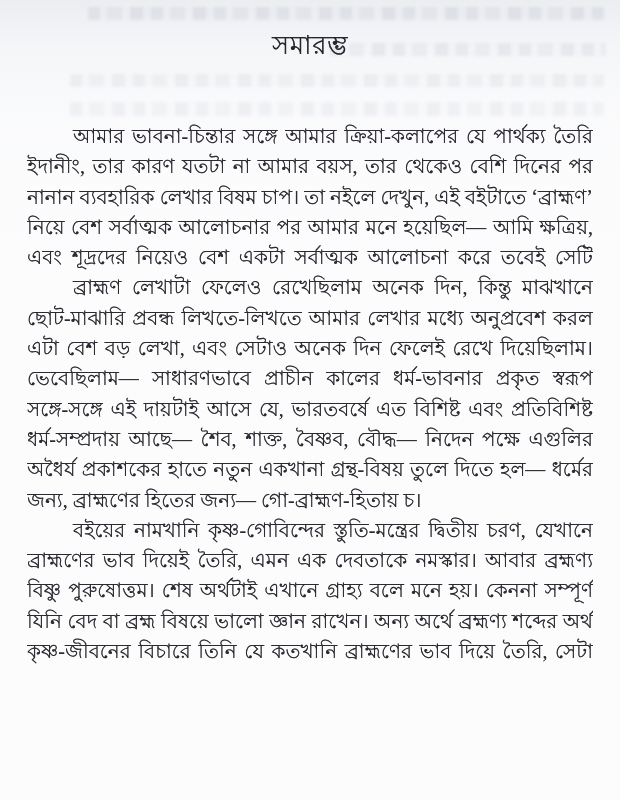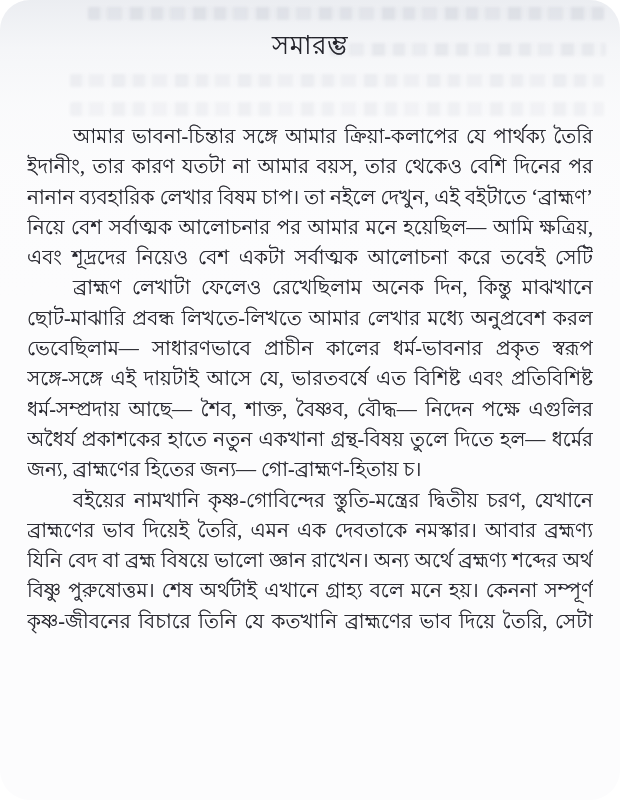--- a/index.html
+++ b/index.html
@@ -7,21 +7,20 @@
     padding: 0;
     background: #ffffff;
   }
   .page {
     position: relative;
     width: 620px;
     height: 800px;
     background: #fcfcfd;
     overflow: hidden;
     font-family: "Liberation Serif", serif;
-    border-radius: 30px;
   }
   
   .page::before {
     content: "";
     position: absolute;
     inset: 0;
     background: linear-gradient(180deg,
       rgba(210,215,224,0.40) 0%,
       rgba(224,228,234,0.26) 6%,
       rgba(236,239,243,0.16) 13%,
@@ -98,29 +97,30 @@
       <div class="line first">আমার ভাবনা-চিন্তার সঙ্গে আমার ক্রিয়া-কলাপের যে পার্থক্য তৈরি হয়েছে</div>
       <div class="line">ইদানীং, তার কারণ যতটা না আমার বয়স, তার থেকেও বেশি দিনের পর দিন</div>
       <div class="line">নানান ব্যবহারিক লেখার বিষম চাপ। তা নইলে দেখুন, এই বইটাতে ‘ব্রাহ্মণ’</div>
       <div class="line">নিয়ে বেশ সর্বাত্মক আলোচনার পর আমার মনে হয়েছিল— আমি ক্ষত্রিয়, বৈশ্য</div>
       <div class="line">এবং শূদ্রদের নিয়েও বেশ একটা সর্বাত্মক আলোচনা করে তবেই সেটি গ্রন্থাকারে</div>
     </div>
 
     <div>
       <div class="line first">ব্রাহ্মণ লেখাটা ফেলেও রেখেছিলাম অনেক দিন, কিন্তু মাঝখানে এটা-সেটা,</div>
       <div class="line">ছোট-মাঝারি প্রবন্ধ লিখতে-লিখতে আমার লেখার মধ্যে অনুপ্রবেশ করল ‘ধর্ম’।</div>
+      <div class="line">এটা বেশ বড় লেখা, এবং সেটাও অনেক দিন ফেলেই রেখে দিয়েছিলাম।</div>
       <div class="line">ভেবেছিলাম— সাধারণভাবে প্রাচীন কালের ধর্ম-ভাবনার প্রকৃত স্বরূপ বোঝানোর</div>
       <div class="line">সঙ্গে-সঙ্গে এই দায়টাই আসে যে, ভারতবর্ষে এত বিশিষ্ট এবং প্রতিবিশিষ্ট</div>
       <div class="line">ধর্ম-সম্প্রদায় আছে— শৈব, শাক্ত, বৈষ্ণব, বৌদ্ধ— নিদেন পক্ষে এগুলির কিছু</div>
       <div class="line">অধৈর্য প্রকাশকের হাতে নতুন একখানা গ্রন্থ-বিষয় তুলে দিতে হল— ধর্মের হিতের</div>
       <div class="line last">জন্য, ব্রাহ্মণের হিতের জন্য— গো-ব্রাহ্মণ-হিতায় চ।</div>
     </div>
 
     <div>
       <div class="line first">বইয়ের নামখানি কৃষ্ণ-গোবিন্দের স্তুতি-মন্ত্রের দ্বিতীয় চরণ, যেখানে ভগবান</div>
       <div class="line">ব্রাহ্মণের ভাব দিয়েই তৈরি, এমন এক দেবতাকে নমস্কার। আবার ব্রহ্মণ্য মানে,</div>
+      <div class="line">বিষ্ণু পুরুষোত্তম। শেষ অর্থটাই এখানে গ্রাহ্য বলে মনে হয়। কেননা সম্পূর্ণ</div>
       <div class="line">যিনি বেদ বা ব্রহ্ম বিষয়ে ভালো জ্ঞান রাখেন। অন্য অর্থে ব্রহ্মণ্য শব্দের অর্থ</div>
-      <div class="line">বিষ্ণু পুরুষোত্তম। শেষ অর্থটাই এখানে গ্রাহ্য বলে মনে হয়। কেননা সম্পূর্ণ</div>
       <div class="line last">কৃষ্ণ-জীবনের বিচারে তিনি যে কতখানি ব্রাহ্মণের ভাব দিয়ে তৈরি, সেটা নিয়ে</div>
     </div>
 
   </div>
 </div>
 
 </body></html>

